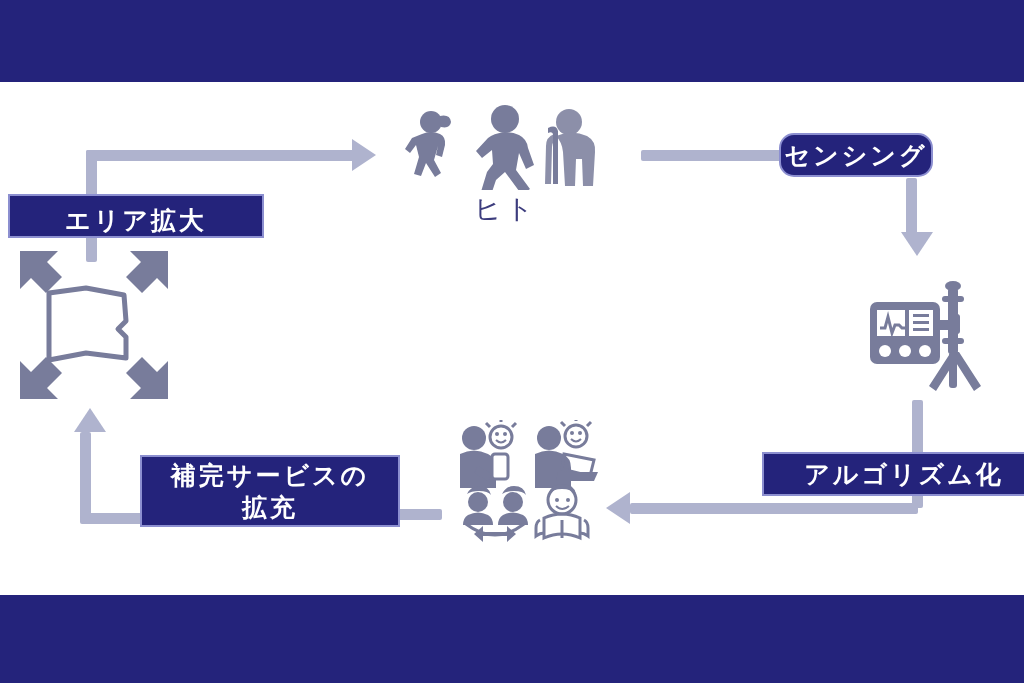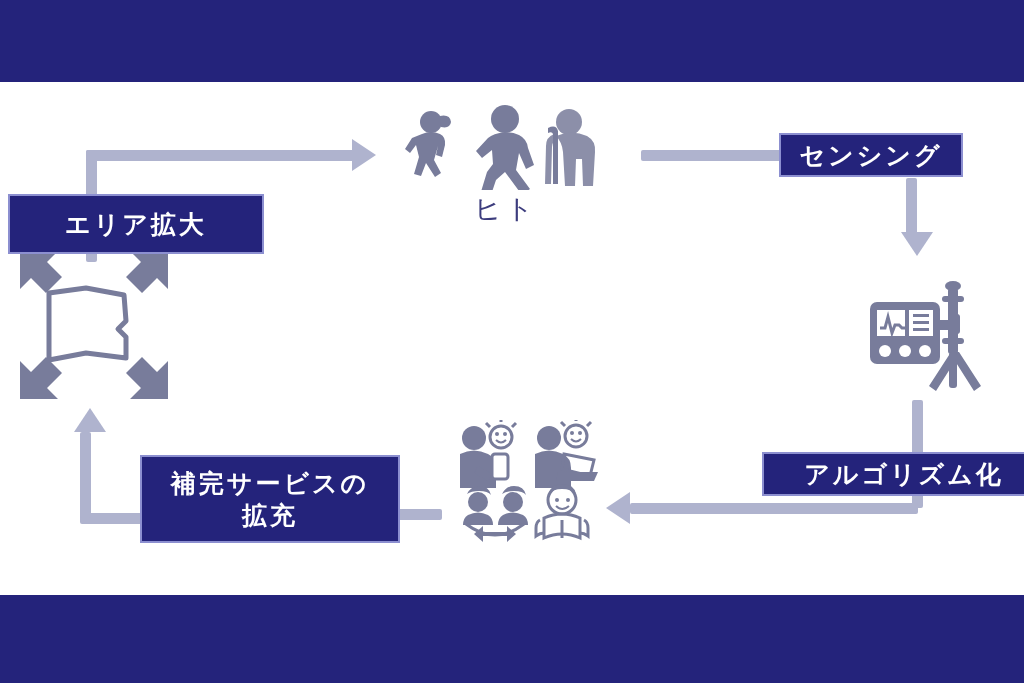--- a/index.html
+++ b/index.html
@@ -183,33 +183,33 @@
           <circle cx="116" cy="80" r="2"></circle>
         <path d="M104 86 q6 6 13 0" fill="none" stroke="#787C9B" stroke-width="2"></path>
         <path d="M92 98 q18 -8 36 0 l0 20 q-18 -8 -36 0 z" fill="none" stroke="#787C9B" stroke-width="3"></path>
         <path d="M110 100 l0 18" stroke="#787C9B" stroke-width="3"></path>
         <path d="M88 100 q-4 2 -4 8 l0 8 q4 -3 8 -3" fill="none" stroke="#787C9B" stroke-width="3"></path>
         <path d="M132 100 q4 2 4 8 l0 8 q-4 -3 -8 -3" fill="none" stroke="#787C9B" stroke-width="3"></path>
       </g>
     </svg>
   </div>
 
-  <div class="label-box" style="left:8px;top:194px;width:256px;height:60px;">
+  <div class="label-box" style="left:8px;top:194px;width:256px;height:44px;align-items:flex-end;">
     <span>エリア拡大</span>
   </div>
 
-  <div class="label-box" style="left:779px;top:133px;width:184px;height:44px;">
+  <div class="label-box" style="left:779px;top:133px;width:154px;height:44px;border-radius:15px;">
     <span>センシング</span>
   </div>
 
   <div class="label-box" style="left:762px;top:452px;width:284px;height:44px;">
     <span>アルゴリズム化</span>
   </div>
 
-  <div class="label-box" style="left:140px;top:455px;width:260px;height:88px;flex-direction:column;">
+  <div class="label-box" style="left:140px;top:455px;width:260px;height:72px;flex-direction:column;">
     <span>補完サービスの</span>
     <span>拡充</span>
   </div>
 
   <div class="caption" style="left:474px;top:191px;">ヒト</div>
 
 
 </div>
 
 </body></html>

